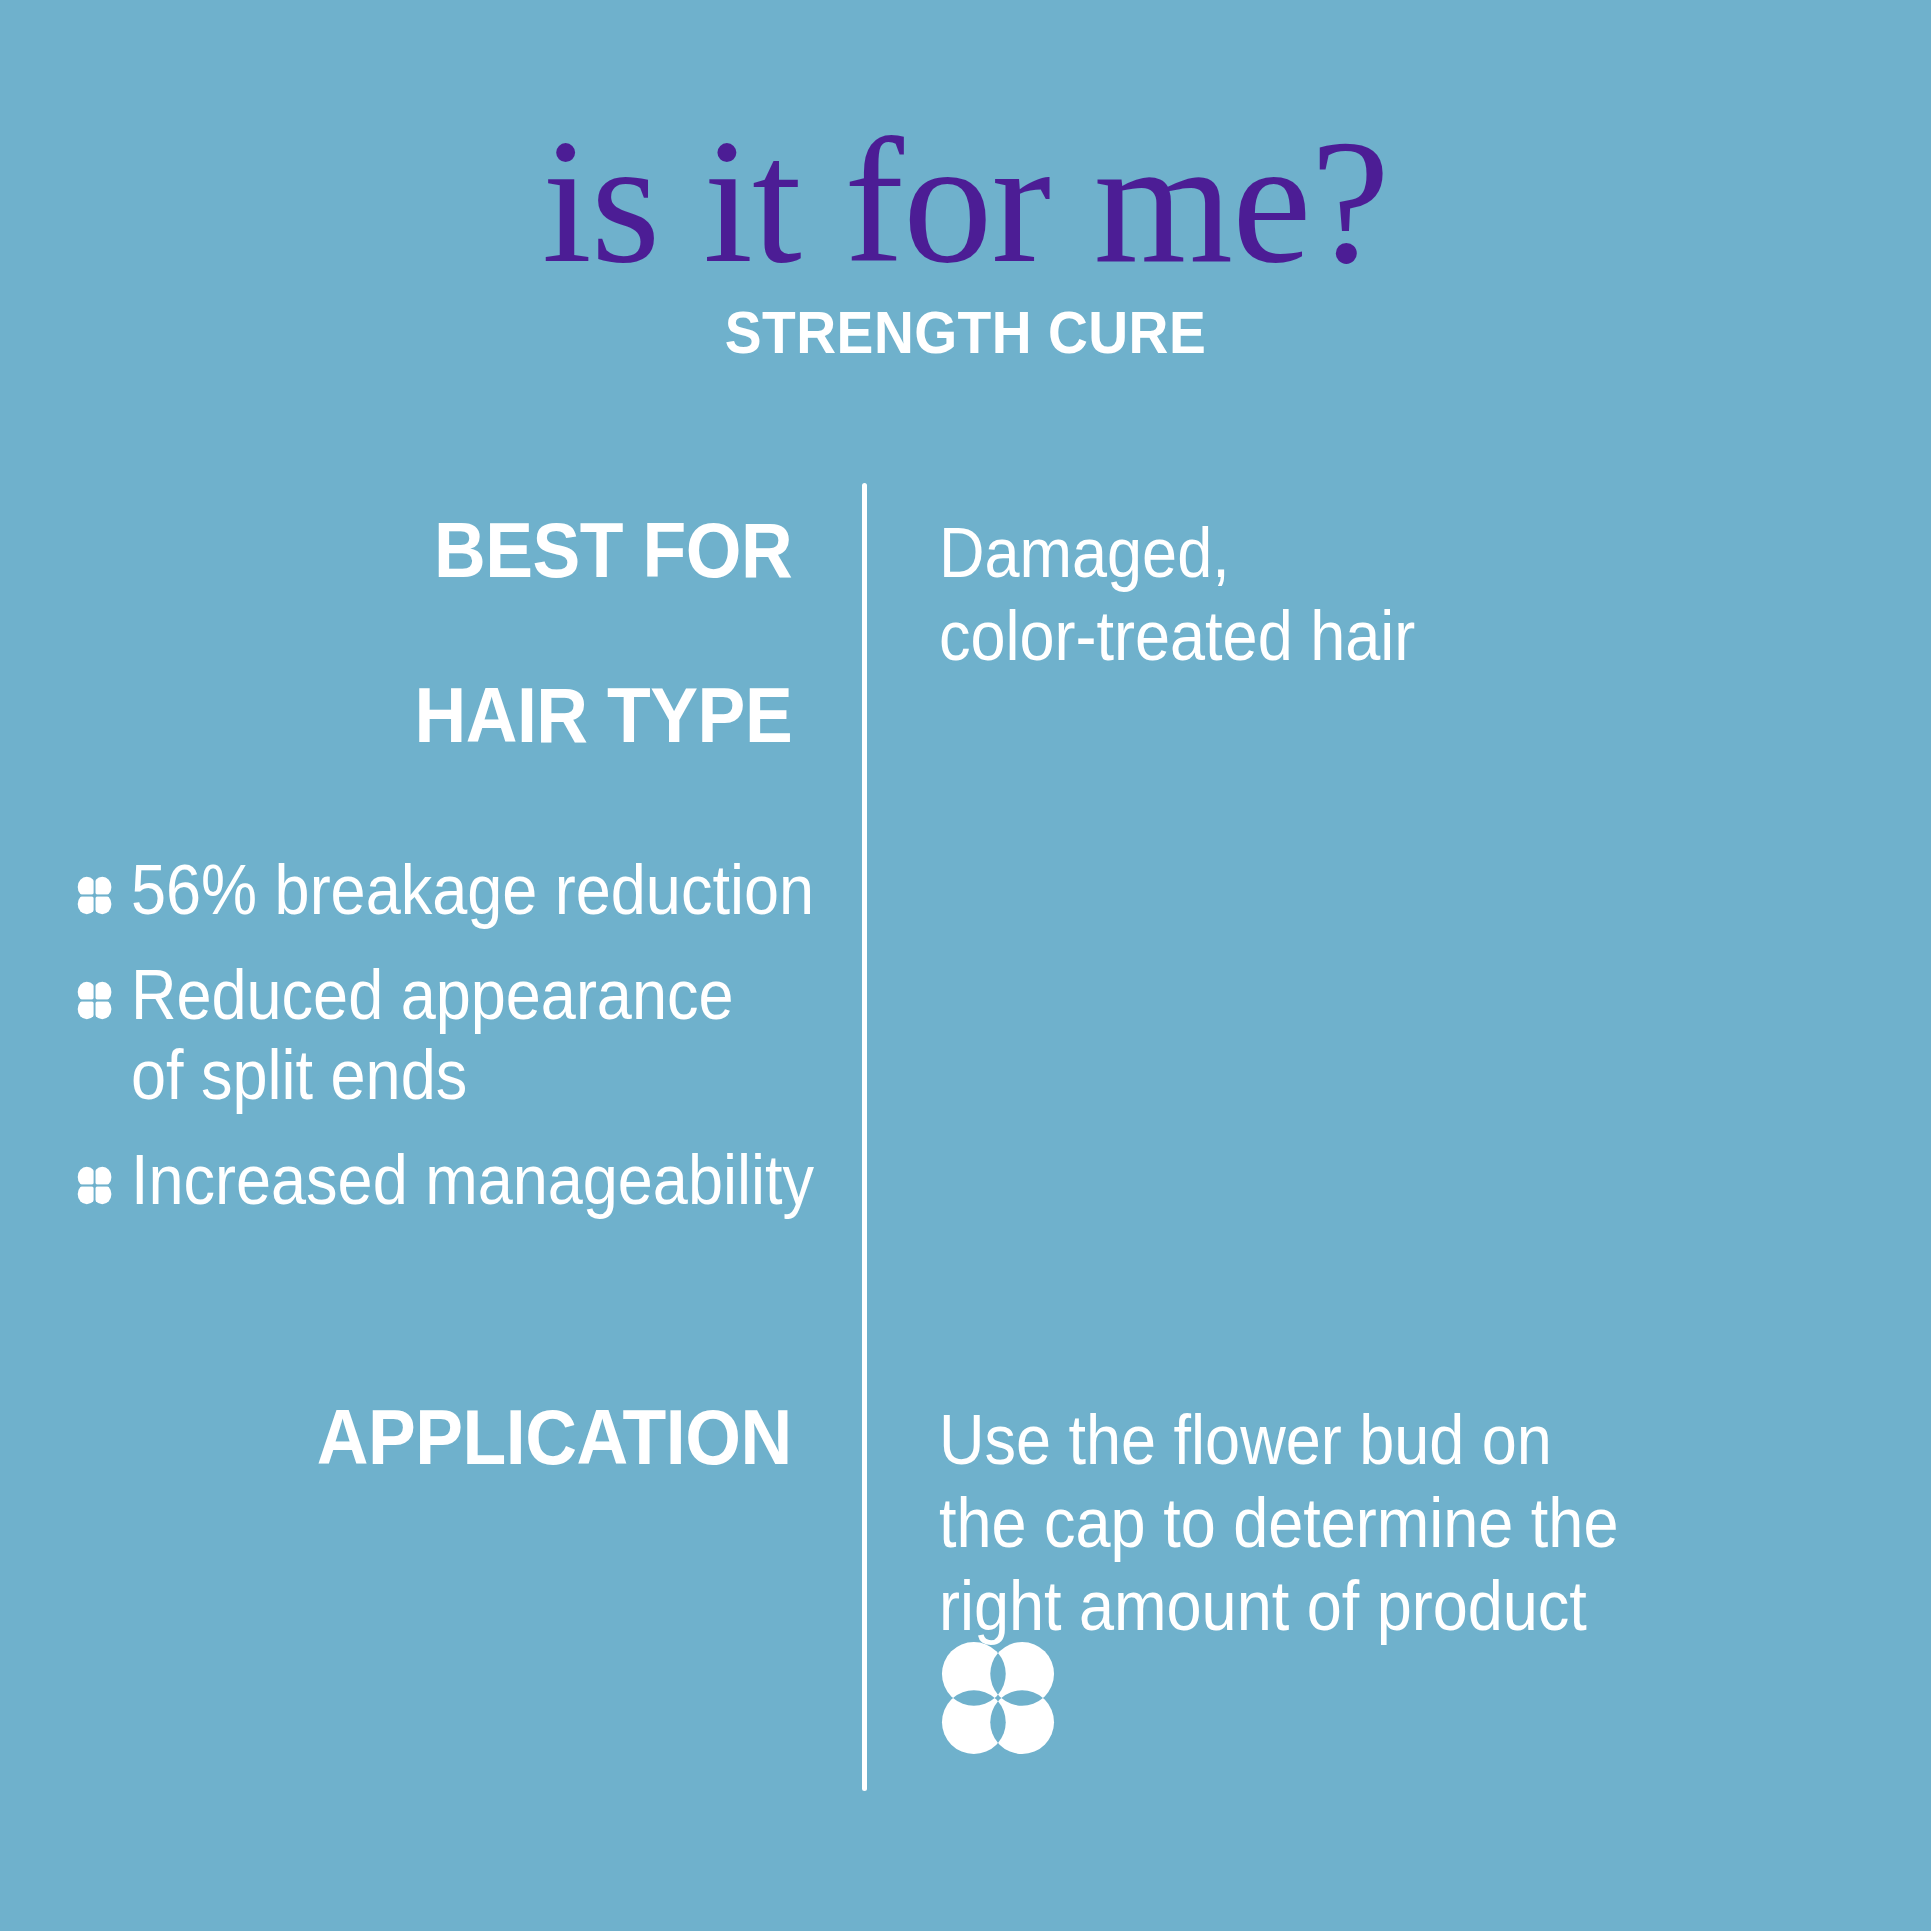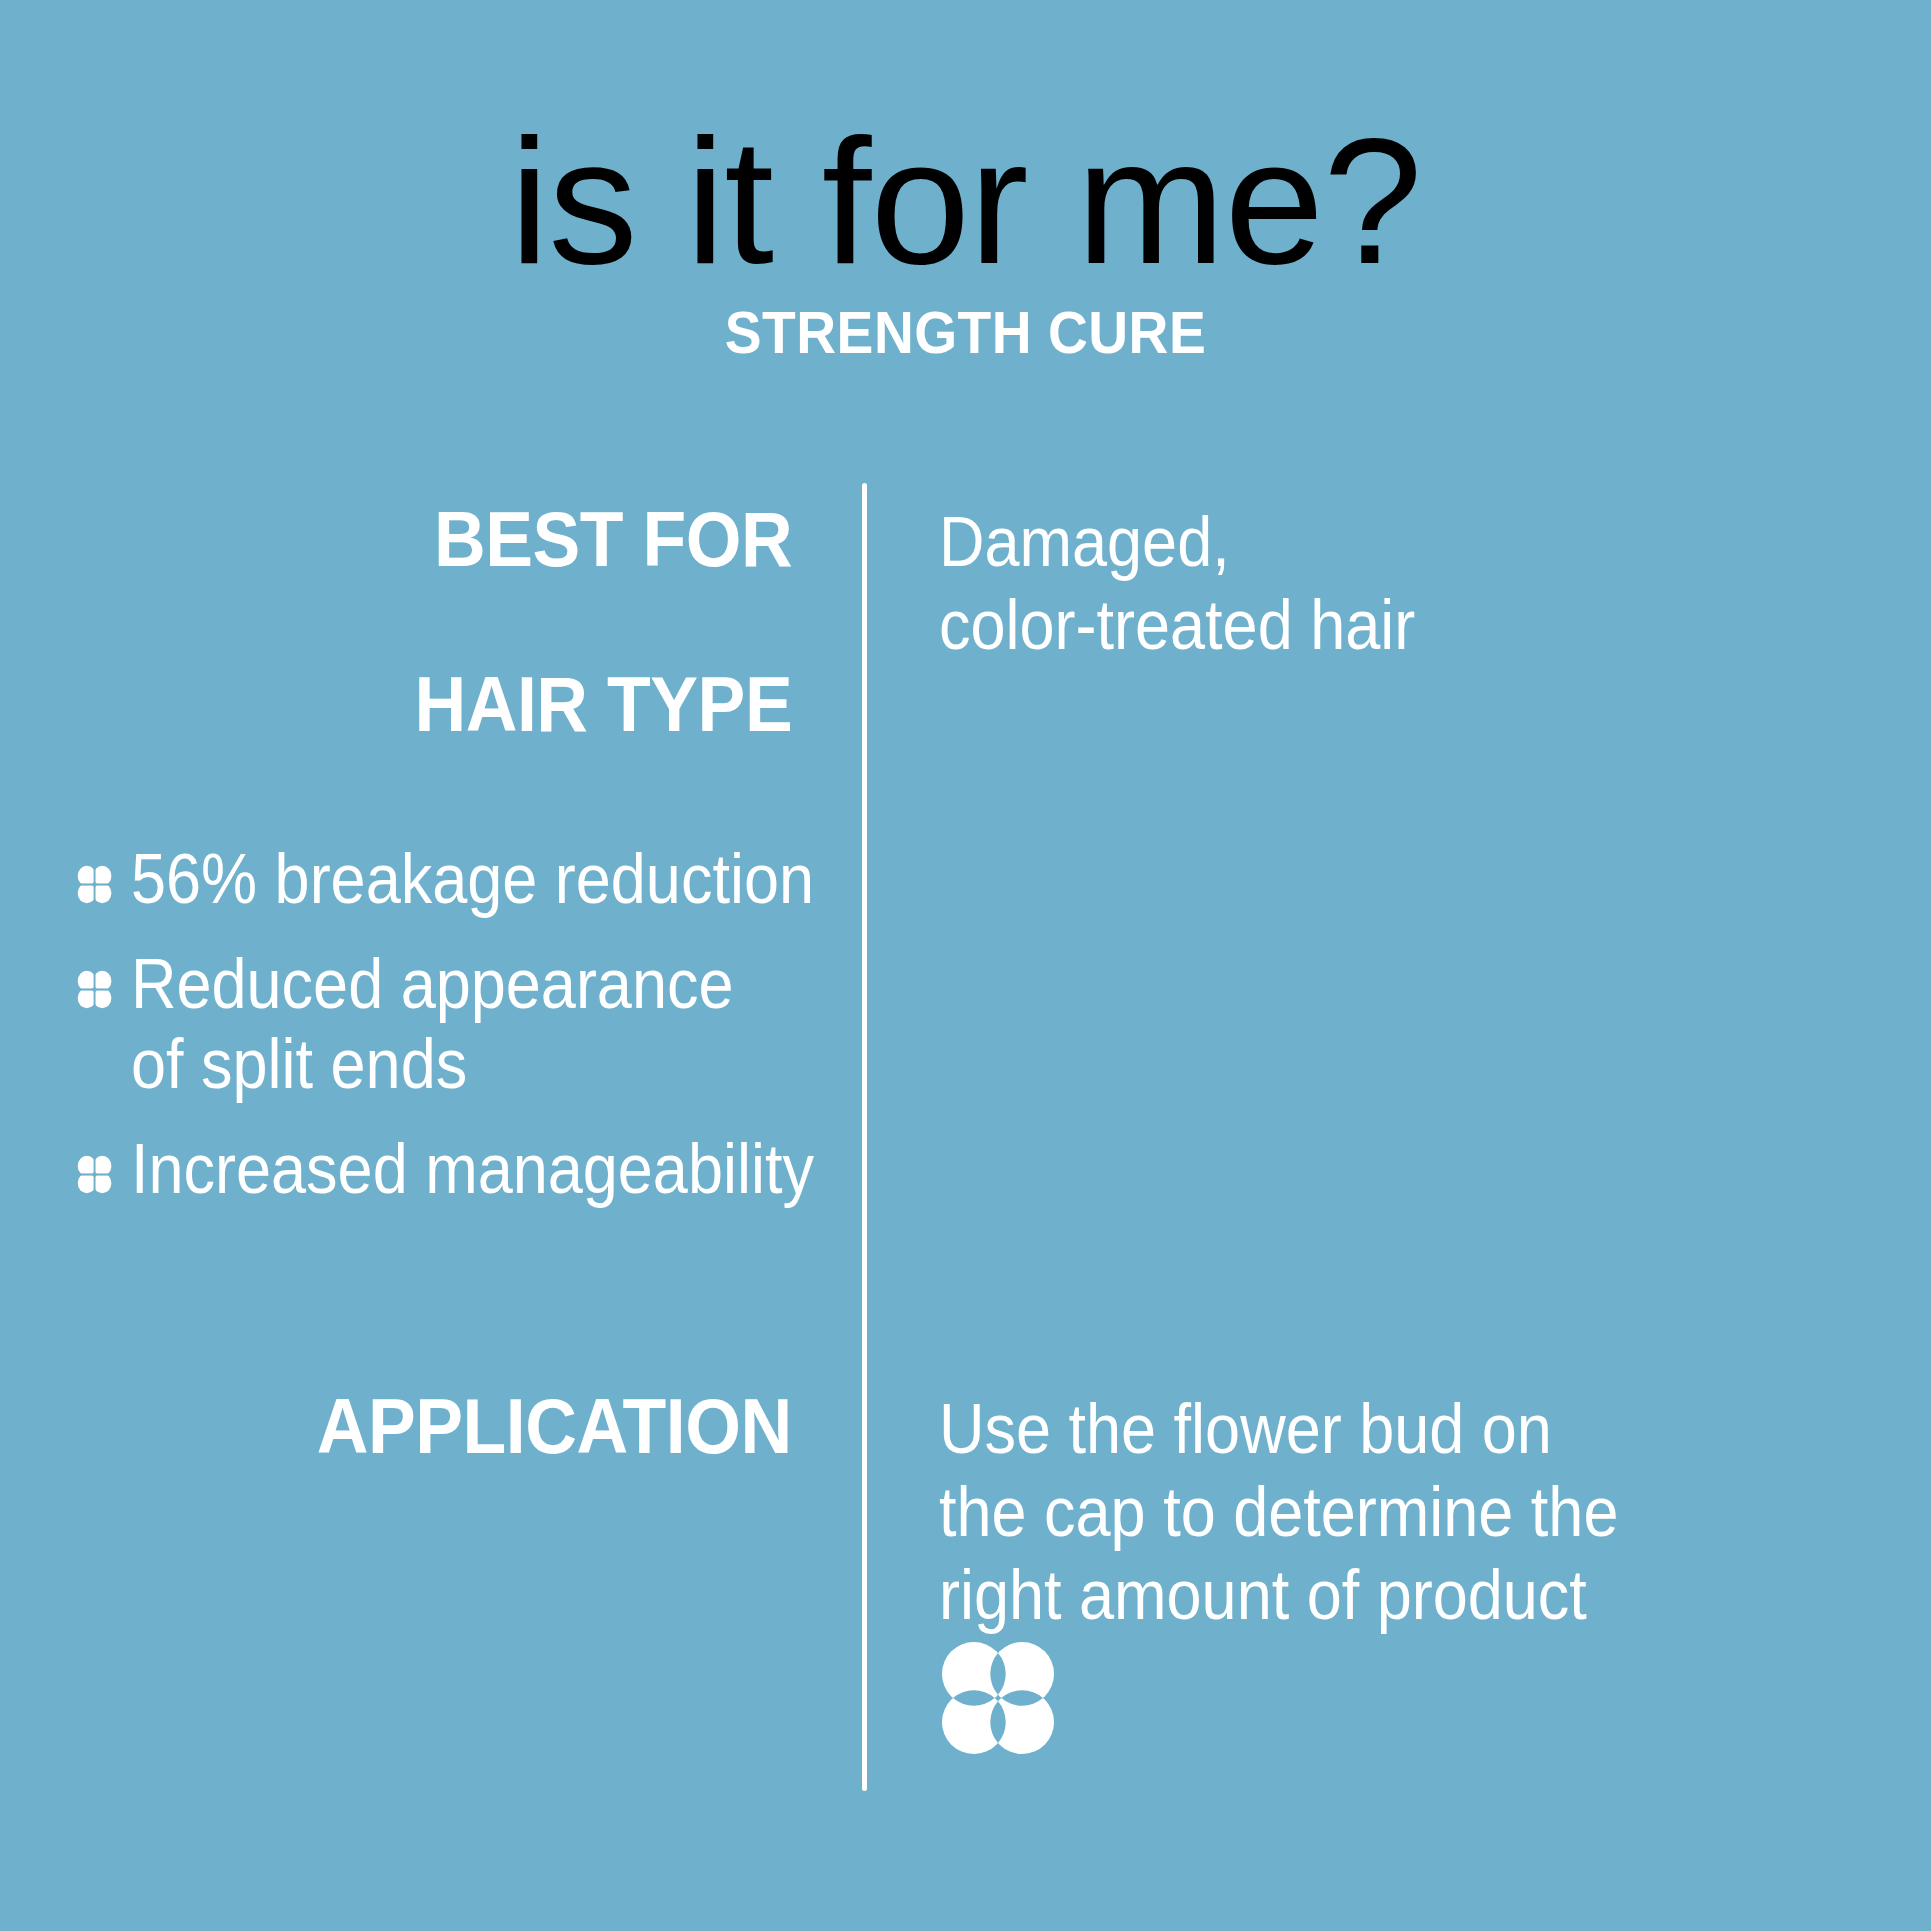--- a/index.html
+++ b/index.html
@@ -18,26 +18,26 @@
     color:#ffffff;
   }
 
   
   .header{
     position:absolute;
     left:0; right:0; top:116px;
     text-align:center;
   }
   .title{
-    font-family:Liberation Sans, sans-serif;
+    font-family:Liberation Serif, serif;
     font-weight:400;
     font-size:179px;
     line-height:0.95;
     letter-spacing:-1px;
-    color:#000000;
+    color:#4c1d95;
   }
   .subtitle{
     margin-top:17.4px;
     font-family:"Liberation Sans", sans-serif;
     font-weight:700;
     font-size:60px;
     line-height:1;
     letter-spacing:0.5px;
     color:#ffffff;
     transform:scaleX(0.92);
@@ -49,21 +49,21 @@
     position:absolute;
     left:862px; top:483px;
     width:4.8px; height:1308px;
     background:#ffffff;
     border-radius:2.9px;
   }
 
   
   .table{
     position:absolute;
-    left:0; top:472px;
+    left:0; top:483px;
     width:1931px;
   }
   .row{
     display:flex;
     align-items:flex-start;
     width:100%;
   }
   .row-best-for{ margin-top:29px; }
   .row-hair-type{ }
   .row-key-benefits{ margin-top:97px; }

